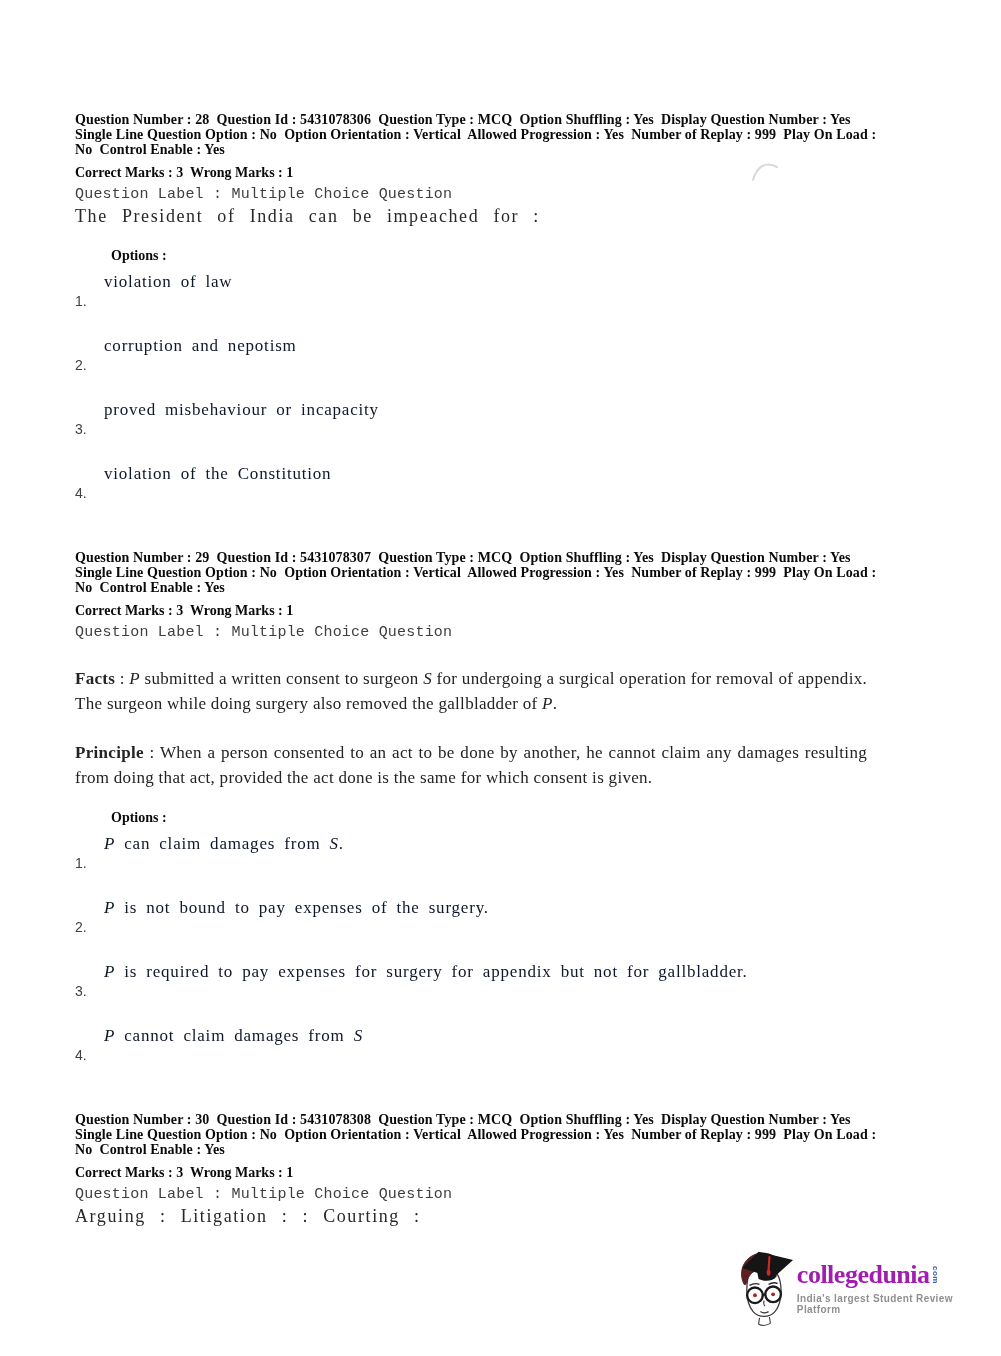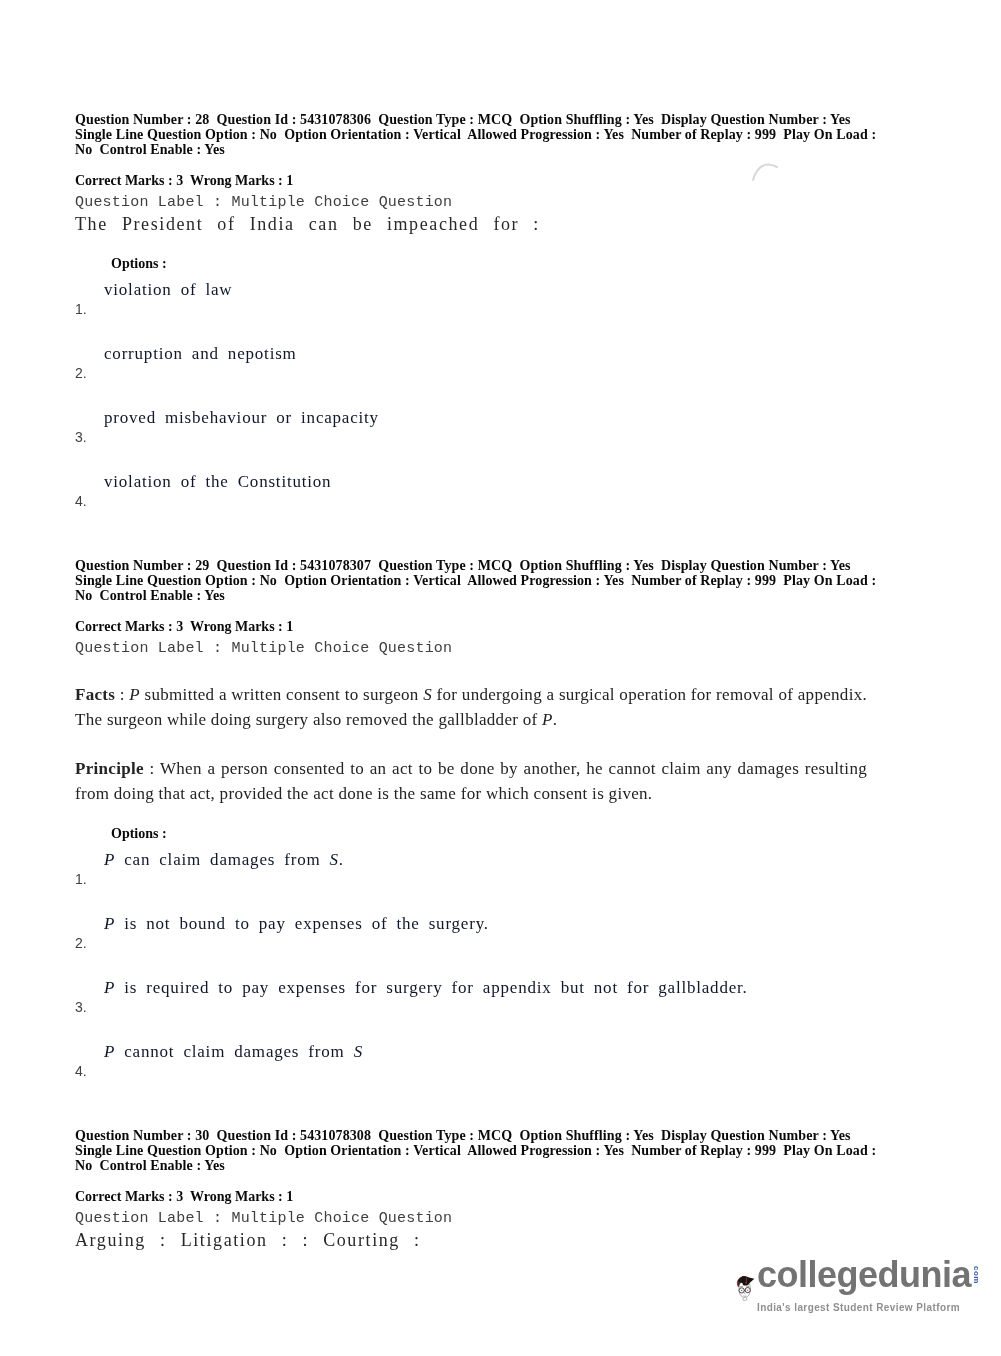--- a/index.html
+++ b/index.html
@@ -25,21 +25,21 @@
 
   .q-meta div {
     font-weight: bold;
     font-size: 14px;
     line-height: 15px;
     color: #0a0a0a;
     white-space: pre-wrap;
     letter-spacing: 0.1px;
   }
   .q-marks {
-    margin-top: 16px;
+    margin-top: 8px;
     font-weight: bold;
     font-size: 14px;
     line-height: 15px;
     color: #0a0a0a;
     white-space: pre-wrap;
   }
   .q-label {
     margin-top: 6px;
     font-family: Liberation Mono, monospace;
     font-size: 15px;
@@ -115,39 +115,39 @@
     position: absolute;
     left: 735px;
     top: 1244px;
     width: 246px;
     display: flex;
     align-items: flex-start;
   }
   .logo-text { margin-top: 16px; margin-left: 2px; }
   .brand-row { display: flex; align-items: flex-start; }
   .brand {
-    font-family: Liberation Sans, sans-serif;
-    font-weight: bold;
-    font-size: 36px;
+    font-family: Liberation Serif, serif;
+    font-weight: bold;
+    font-size: 26px;
     line-height: 30px;
     letter-spacing: -0.5px;
-    color: #737373;
+    color: #a21caf;
   }
   .tld {
     font-family: "Liberation Sans", sans-serif;
     font-weight: bold;
     font-size: 8px;
     color: #3b5aa6;
     writing-mode: vertical-rl;
     margin-top: 6px;
     margin-left: 1px;
     letter-spacing: 0.5px;
   }
   .tagline {
-    margin-top: 12px;
+    margin-top: 3px;
     font-family: "Liberation Sans", sans-serif;
     font-weight: bold;
     font-size: 10px;
     letter-spacing: 0.4px;
     color: #8f8f8f;
   }
 </style>
 </head>
 <body>
 

